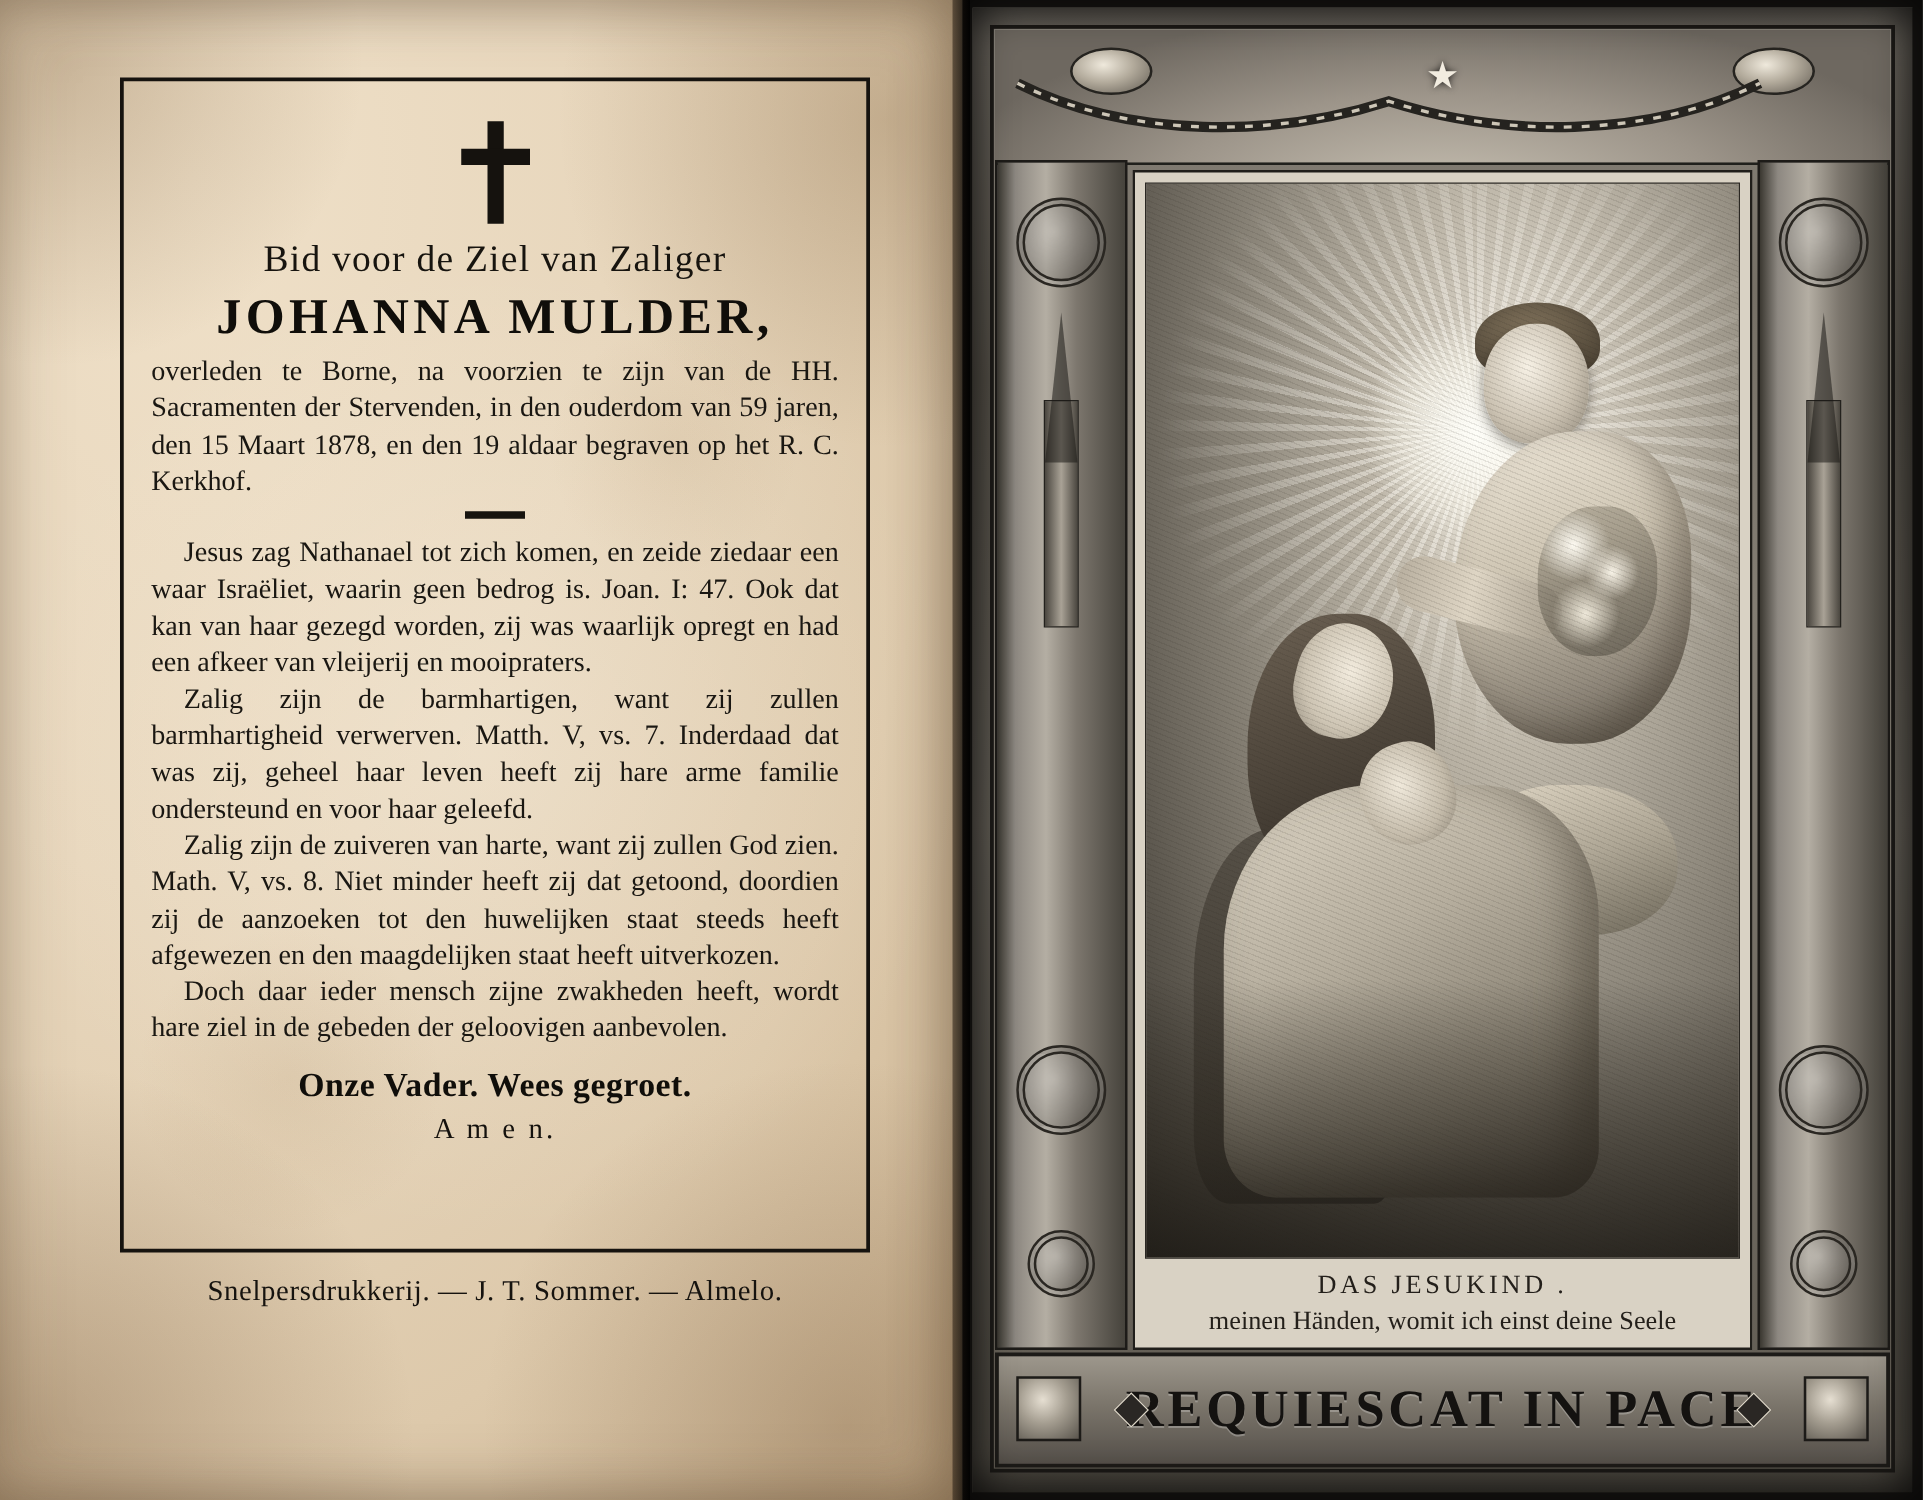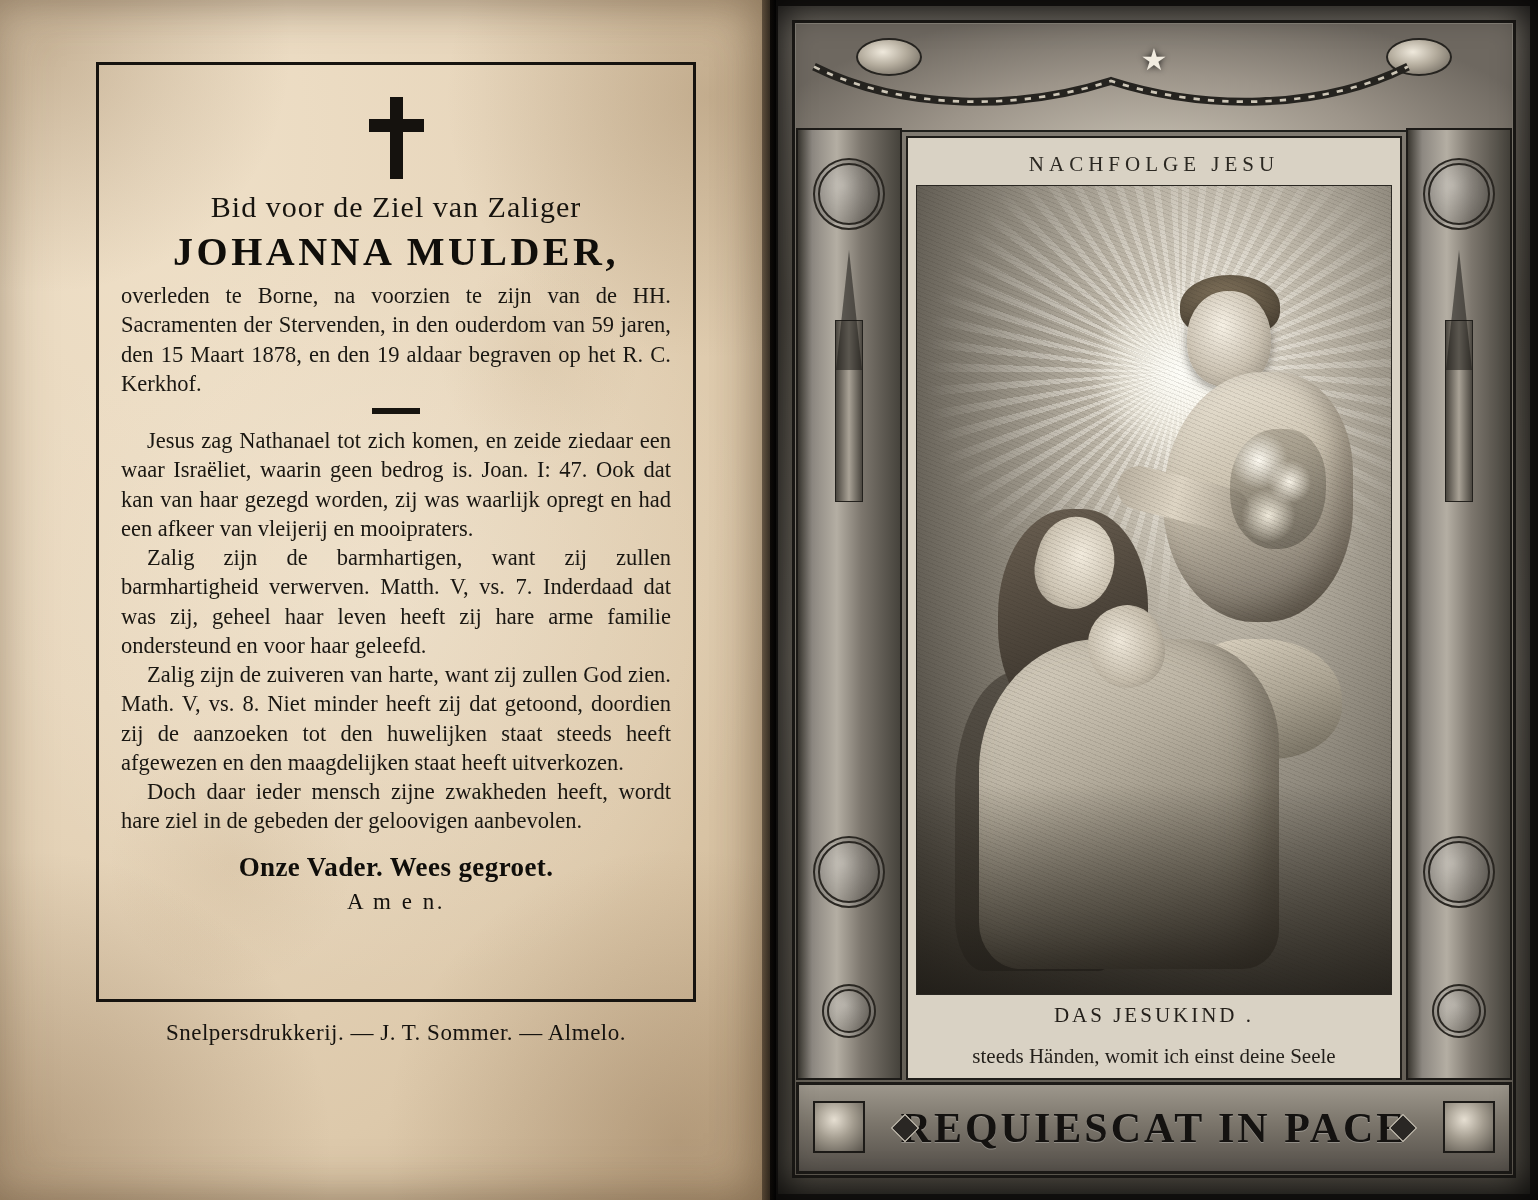--- a/index.html
+++ b/index.html
@@ -418,21 +418,21 @@
     pointer-events: none;
   }
   .plate-caption {
     padding: 8px 2px 2px 2px;
     text-align: center;
     color: #231f1a;
   }
   .caption-title {
     font-size: 21px;
     letter-spacing: 3px;
-    margin-bottom: 16px;
+    margin-bottom: 4px;
   }
   .caption-l1, .caption-l2 {
     font-size: 21px;
     line-height: 1.22;
   }
   
   .right-page::after {
     content: "";
     position: absolute;
     inset: 0;
@@ -514,21 +514,20 @@
 
     <div class="pilaster right">
       <div class="wreath" style="top:28px;"></div>
       <div class="obelisk-body" style="top:190px; height:180px;"></div>
       <div class="obelisk" style="top:120px;"></div>
       <div class="wreath" style="bottom:170px;"></div>
       <div class="wreath" style="bottom:40px; width:40px; height:40px;"></div>
     </div>
 
     <div class="plate">
-      <div class="plate-title">NACHFOLGE JESU</div>
 
       <div class="engraving">
         <div class="rays"></div>
         <div class="halo-core"></div>
 
         <div class="fig child-hair"></div>
         <div class="fig child-head"></div>
         <div class="fig child-body"></div>
         <div class="fig child-leg"></div>
         <div class="fig child-arm"></div>
@@ -539,21 +538,21 @@
         <div class="fig woman-body"></div>
         <div class="fig woman-face"></div>
         <div class="fig woman-hands"></div>
 
         <div class="fig ground-shadow"></div>
         <div class="hatching"></div>
       </div>
 
       <div class="plate-caption">
         <div class="caption-title">DAS JESUKIND .</div>
-        <div class="caption-l2">steeds Händen, womit ich einst deine Seele</div>
+        <div class="caption-l2">meinen Händen, womit ich einst deine Seele</div>
       </div>
     </div>
 
     <div class="banner">
       <div class="banner-rosette l"></div>
       <div class="banner-diamond l"></div>
       <div class="banner-text">REQUIESCAT IN PACE</div>
       <div class="banner-diamond r"></div>
       <div class="banner-rosette r"></div>
     </div>

